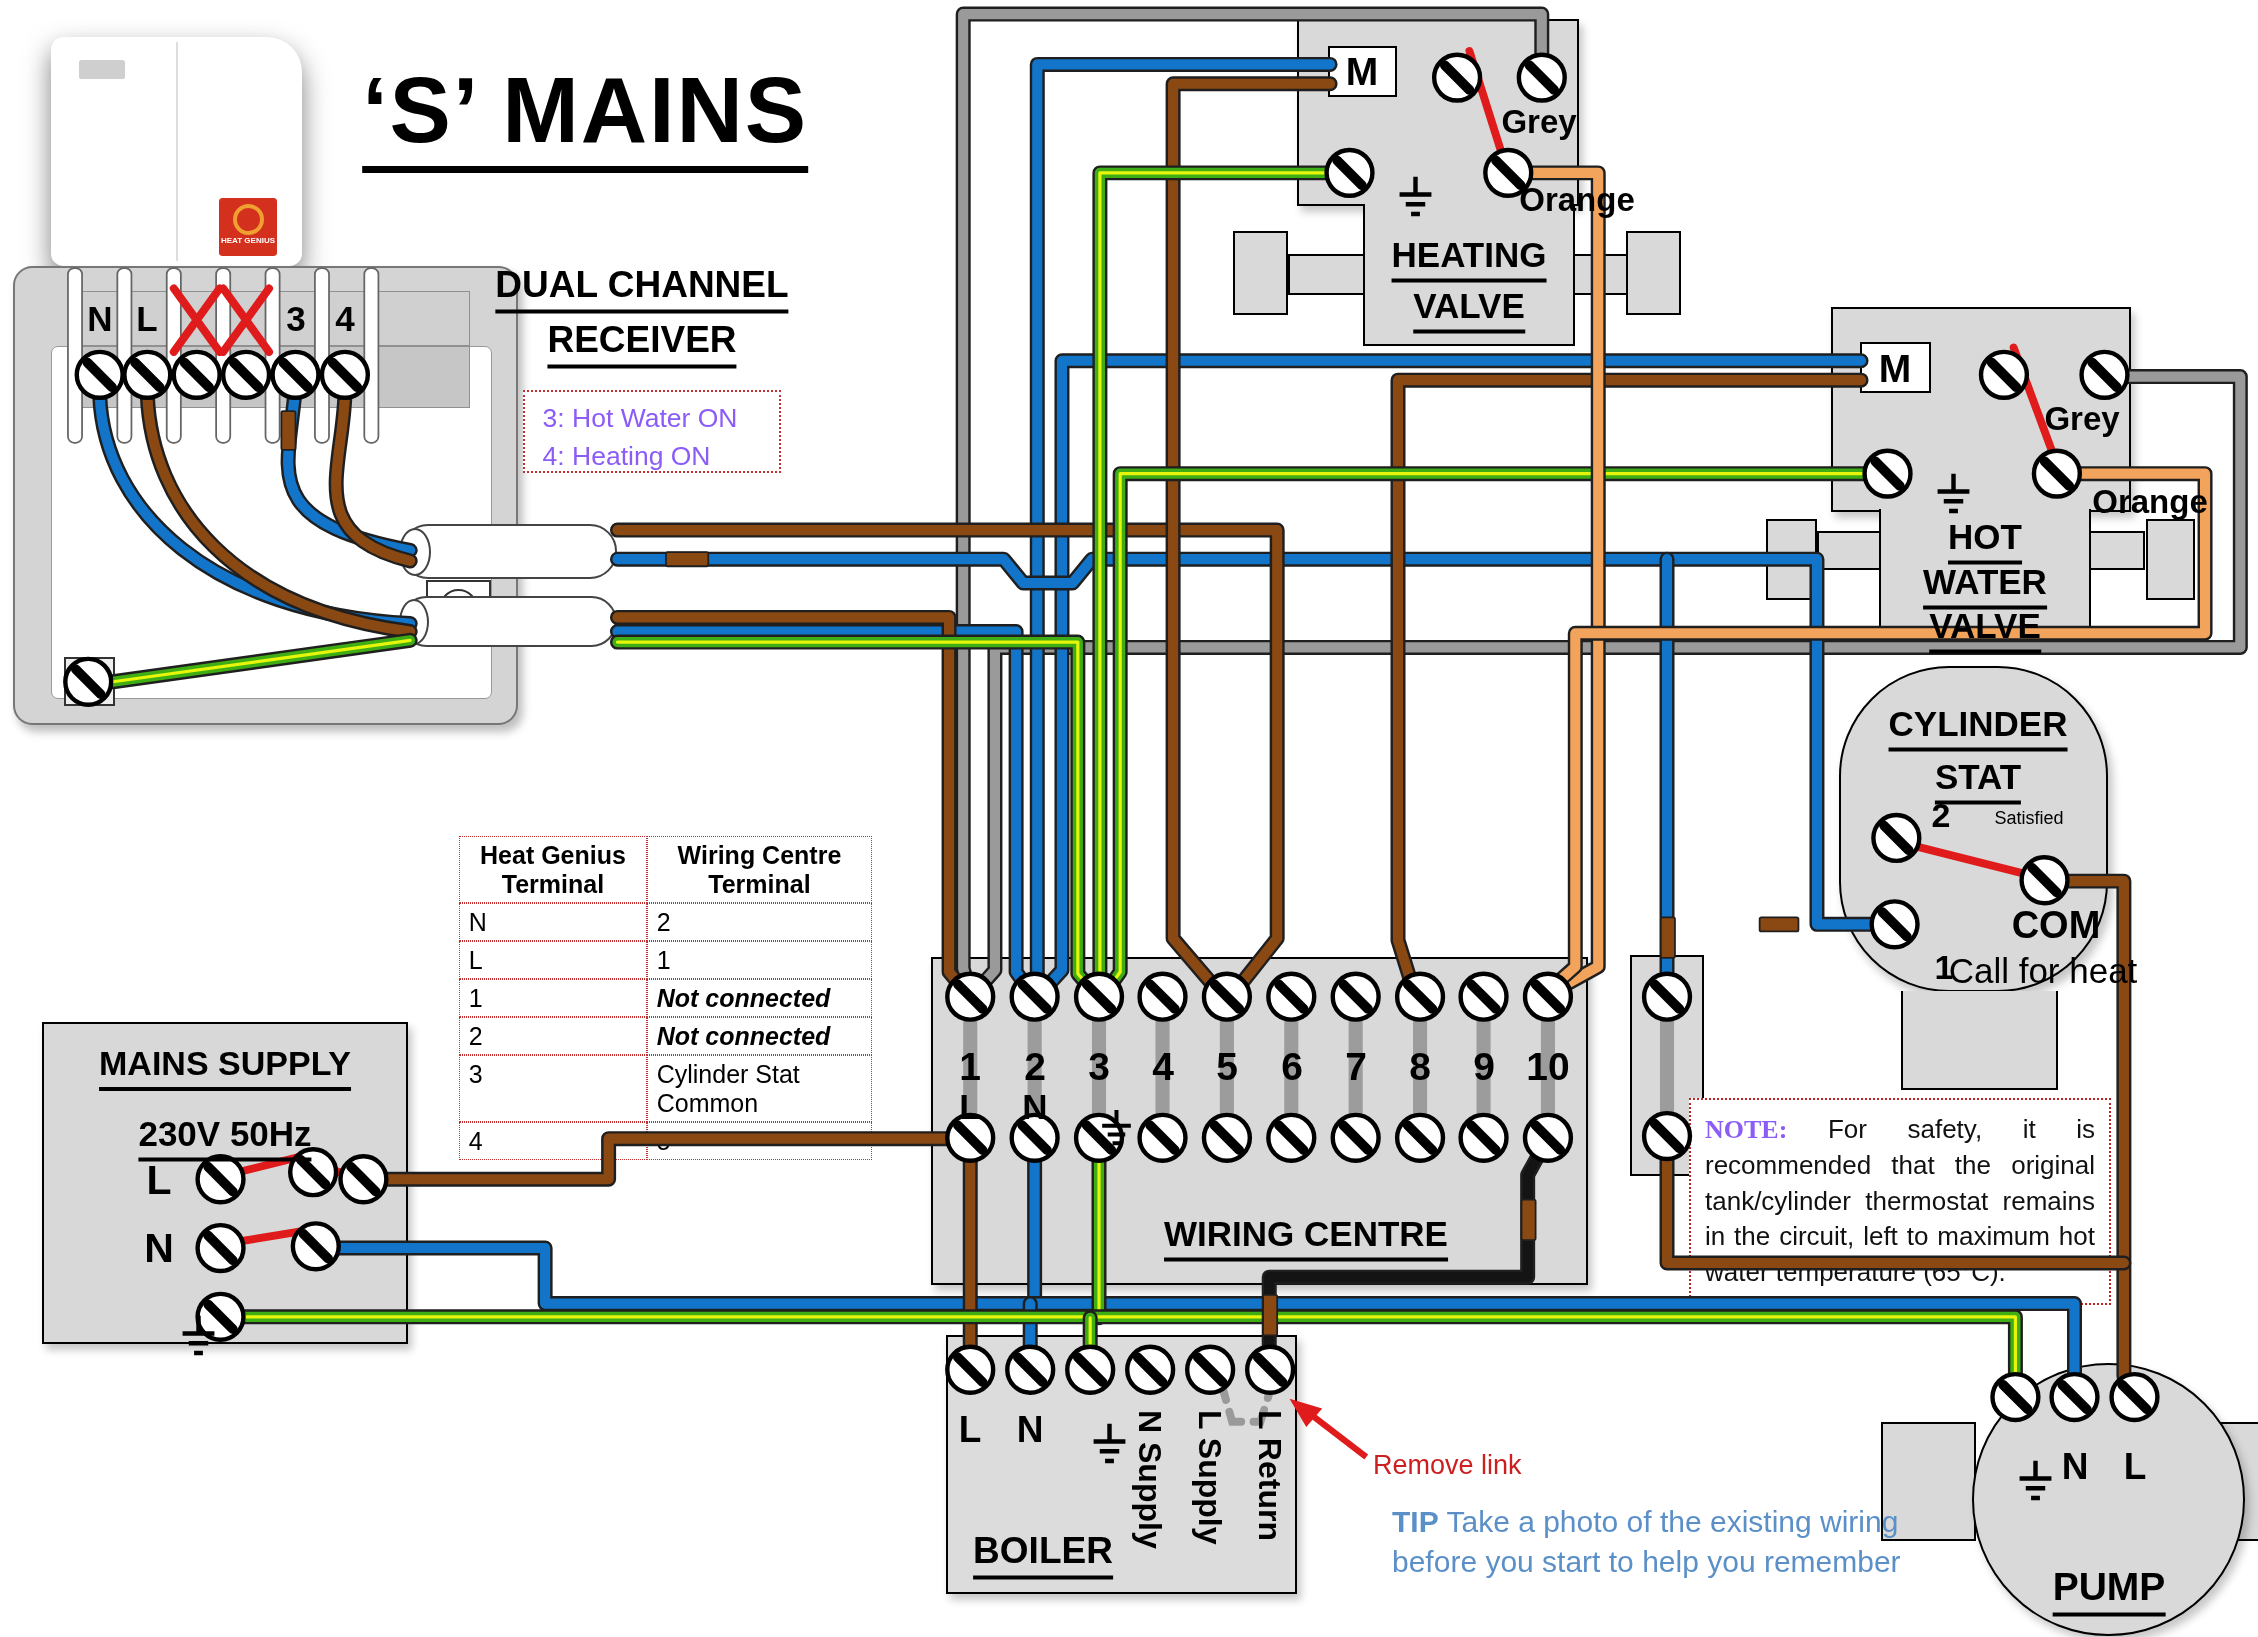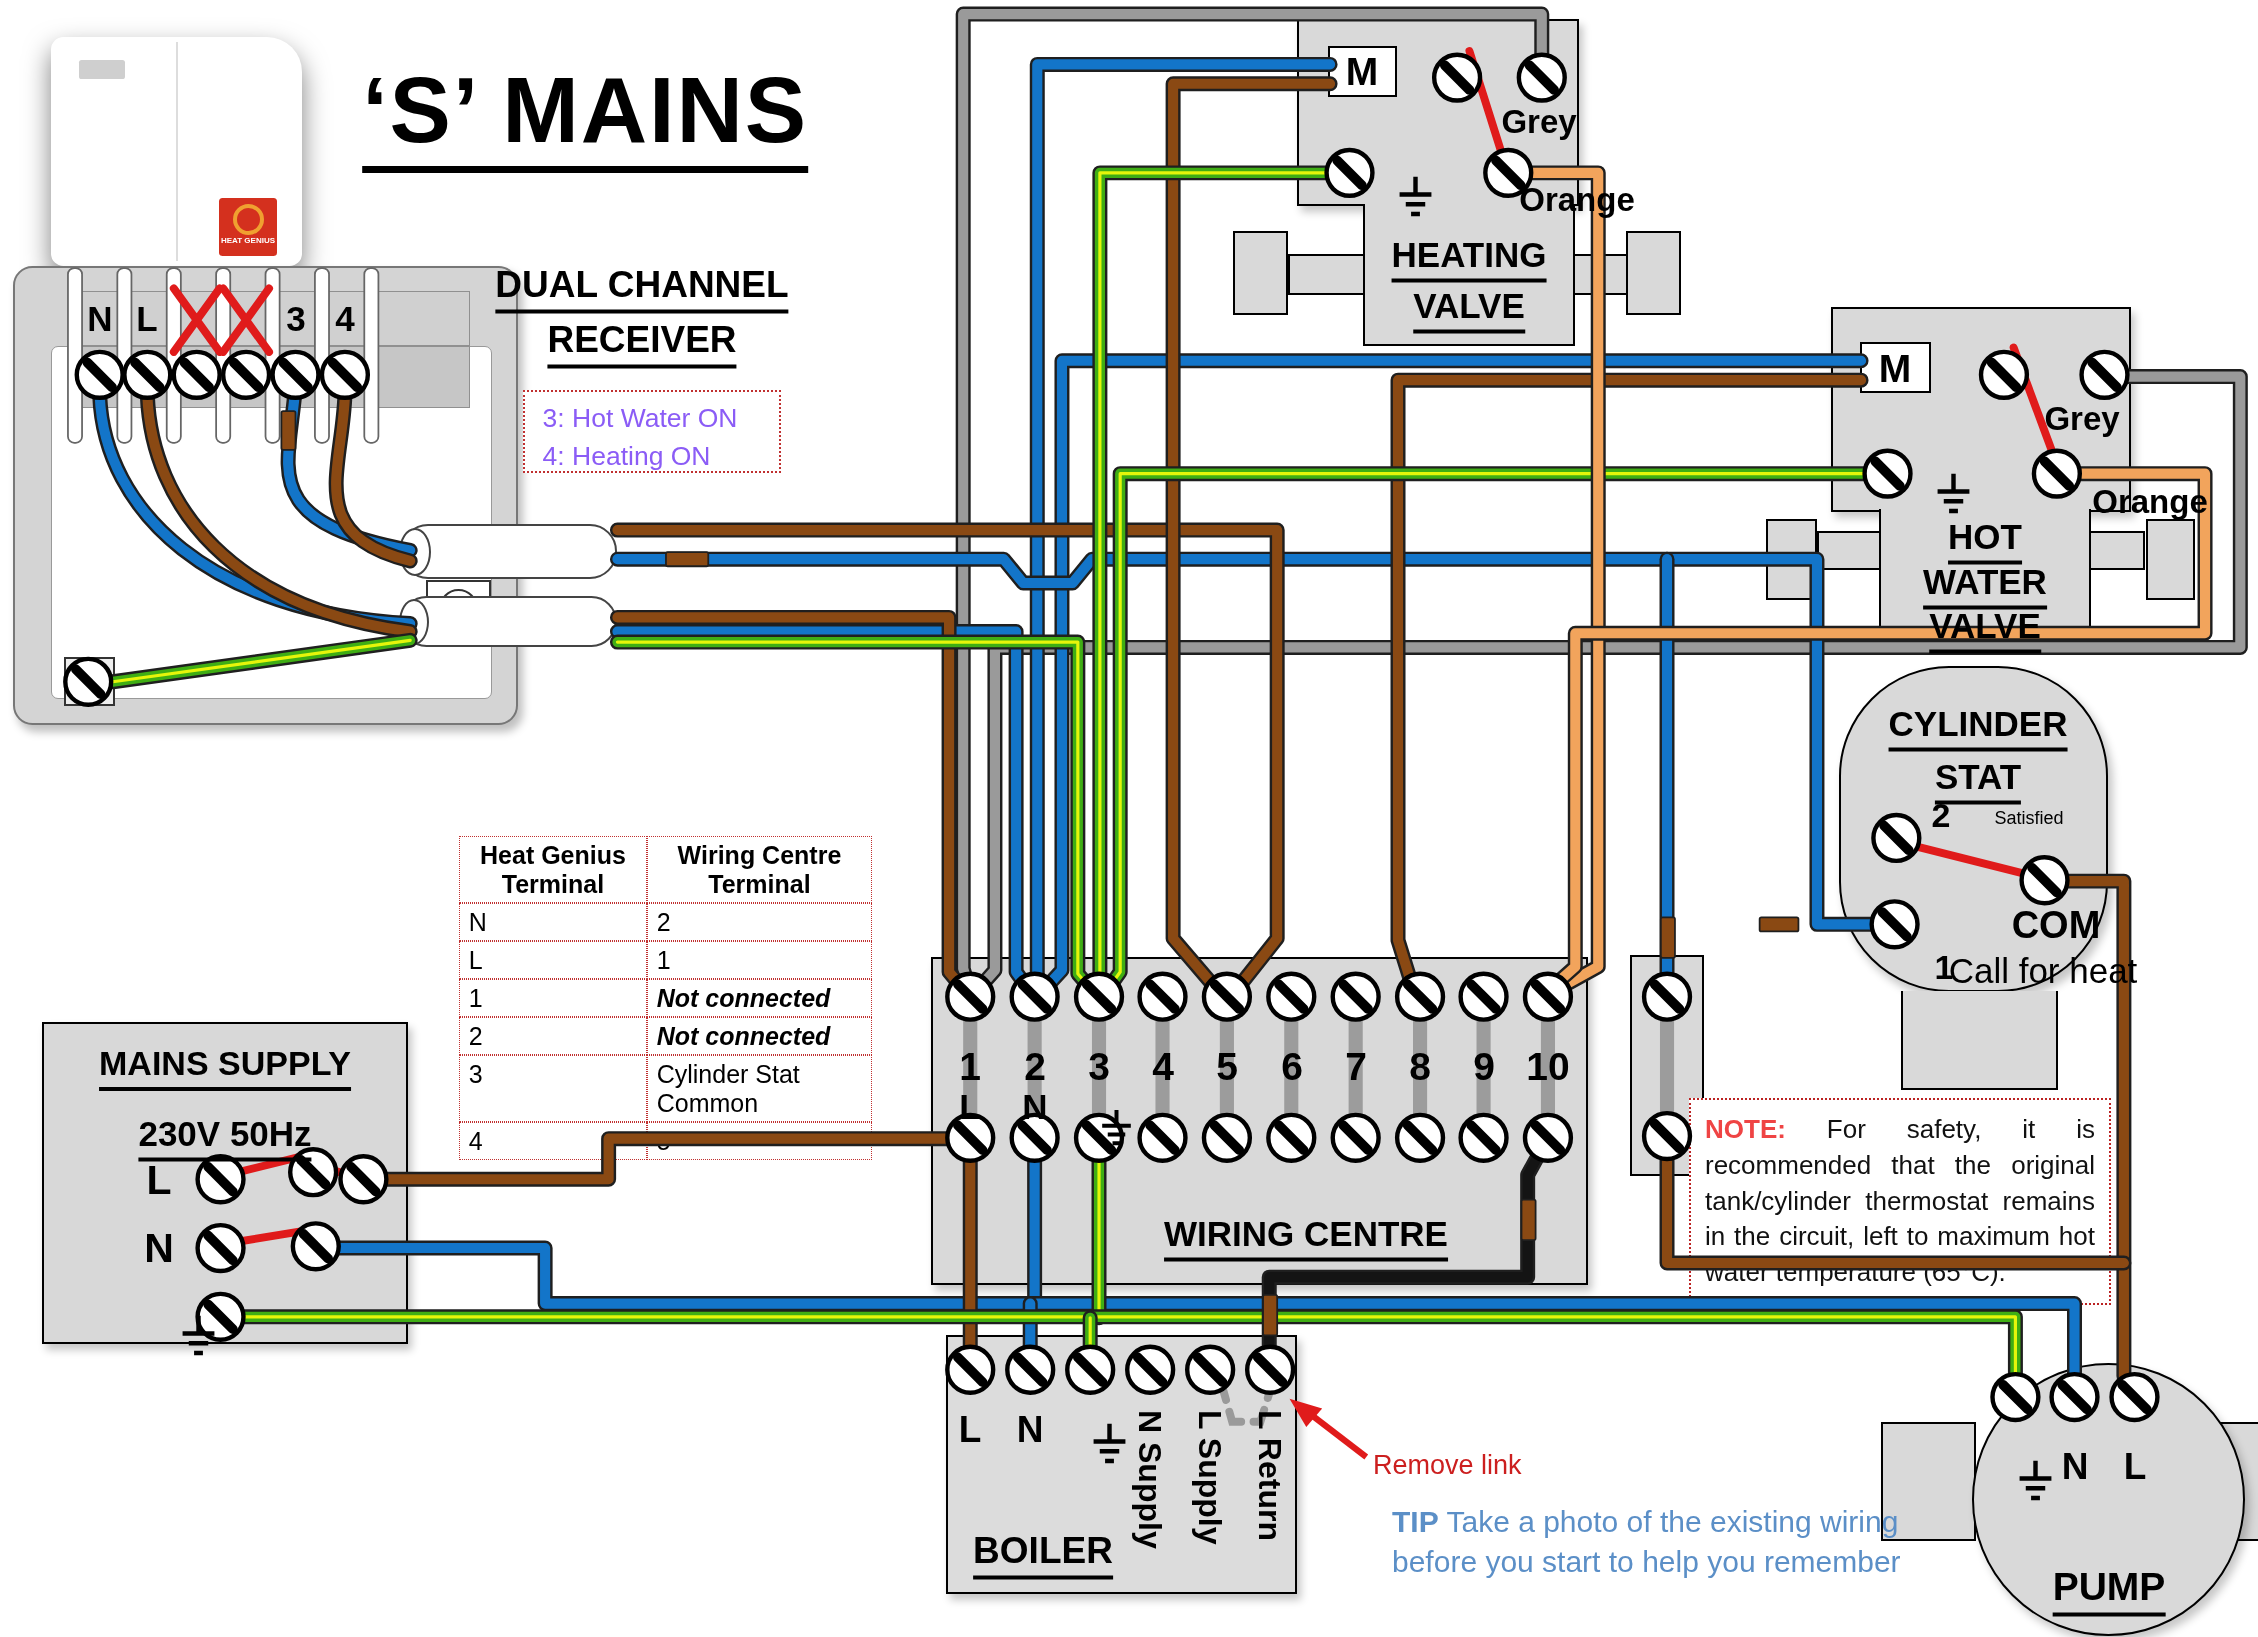--- a/index.html
+++ b/index.html
@@ -99,21 +99,21 @@
       <div class="bi">Not connected</div>
       <div>2</div>
       <div class="bi">Not connected</div>
       <div>3</div>
       <div>Cylinder Stat Common</div>
       <div>4</div>
       <div>5</div>
     </div>
 
     <div class="note-red">
-      <span style="color:#ef4444;font-weight:bold;">NOTE:</span><span> For safety, it is recommended that the original tank/cylinder thermostat remains in the circuit, left to maximum hot water temperature (65°C).</span>
+      <span style="color:#8b5cf6;font-weight:bold;font-family:Liberation Serif, serif;">NOTE:</span><span> For safety, it is recommended that the original tank/cylinder thermostat remains in the circuit, left to maximum hot water temperature (65°C).</span>
     </div>
 
 
     <div class="box blue-note" style="left:1392px;top:1502px;width:582px;">
       <span style="font-weight:bold;">TIP</span><span> Take a photo of the existing wiring before you start to help you remember</span>
     </div>
 
     <div class="box" style="left:1373px;top:1450px;color:#cc1f1f;font-size:27px;">Remove link</div>
   </div>
 

